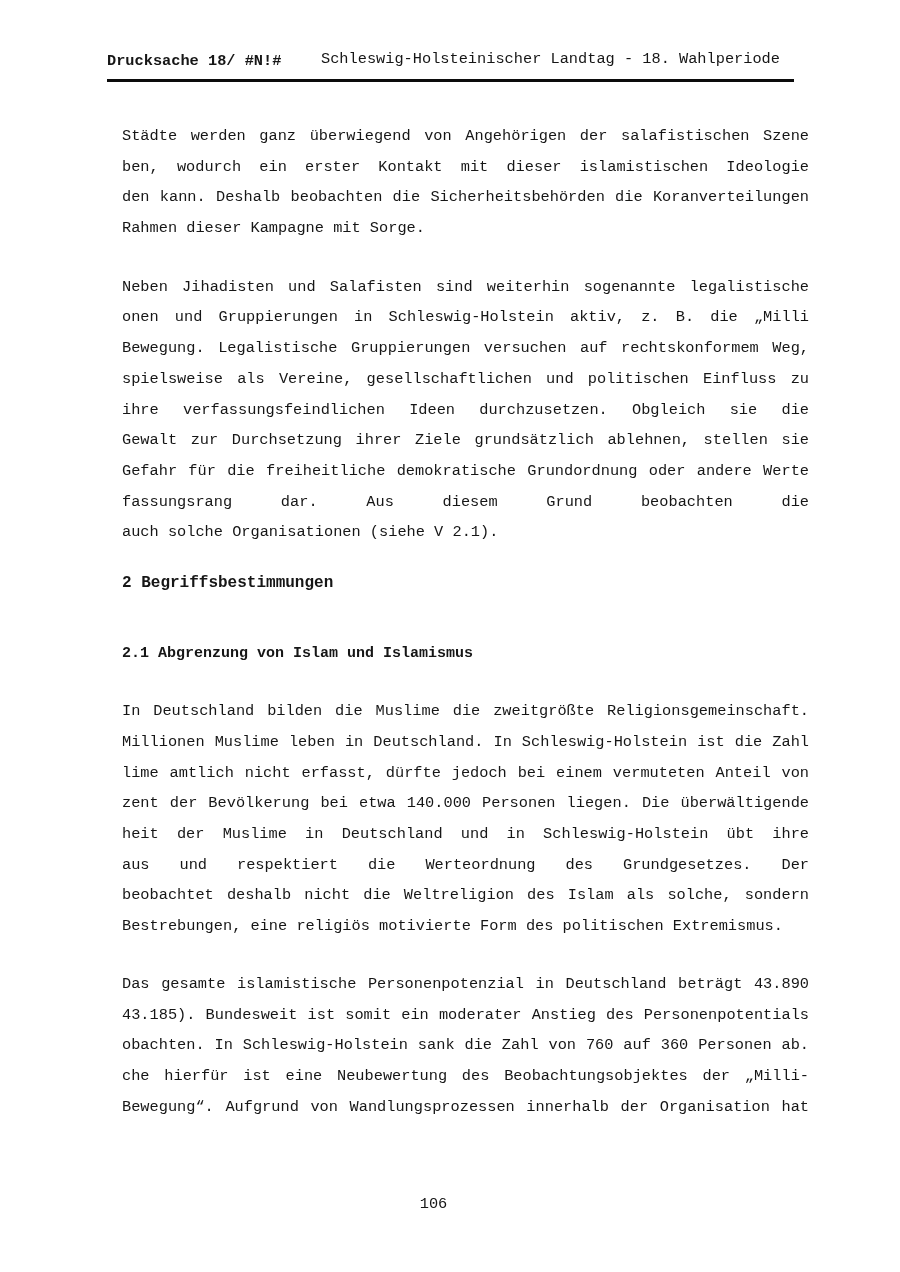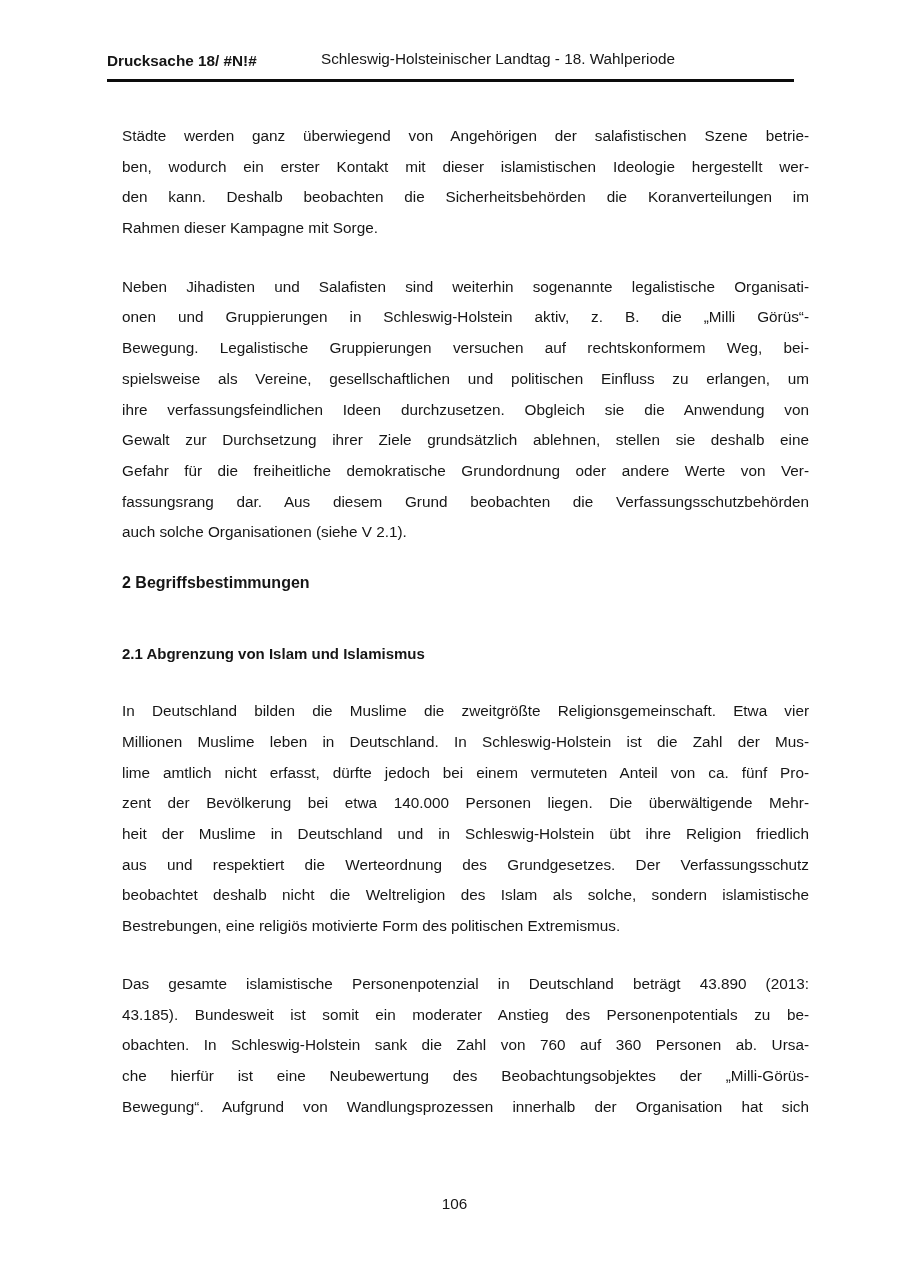--- a/index.html
+++ b/index.html
@@ -5,21 +5,21 @@
   html, body {
     margin: 0;
     padding: 0;
     background: #ffffff;
   }
   .page {
     position: relative;
     width: 900px;
     height: 1272px;
     background: #ffffff;
-    font-family: Liberation Sans, sans-serif;
+    font-family: Liberation Mono, monospace;
     color: #161616;
     overflow: hidden;
   }
   
   .header-docnum {
     position: absolute;
     left: 107px;
     top: 51px;
     font-size: 15.3px;
     font-weight: bold;
@@ -73,21 +73,21 @@
     margin-top: 40px;
     font-size: 15px;
     font-weight: bold;
     line-height: 30.7px;
   }
   .para-3 { margin-top: 27px; }
   .para-4 { margin-top: 27px; }
   
   .footer-pagenum {
     position: absolute;
-    left: 111px;
+    left: 90px;
     top: 1194px;
     width: 687px;
     text-align: center;
     font-size: 15.3px;
     line-height: 20px;
   }
 </style>
 </head>
 <body>
 

